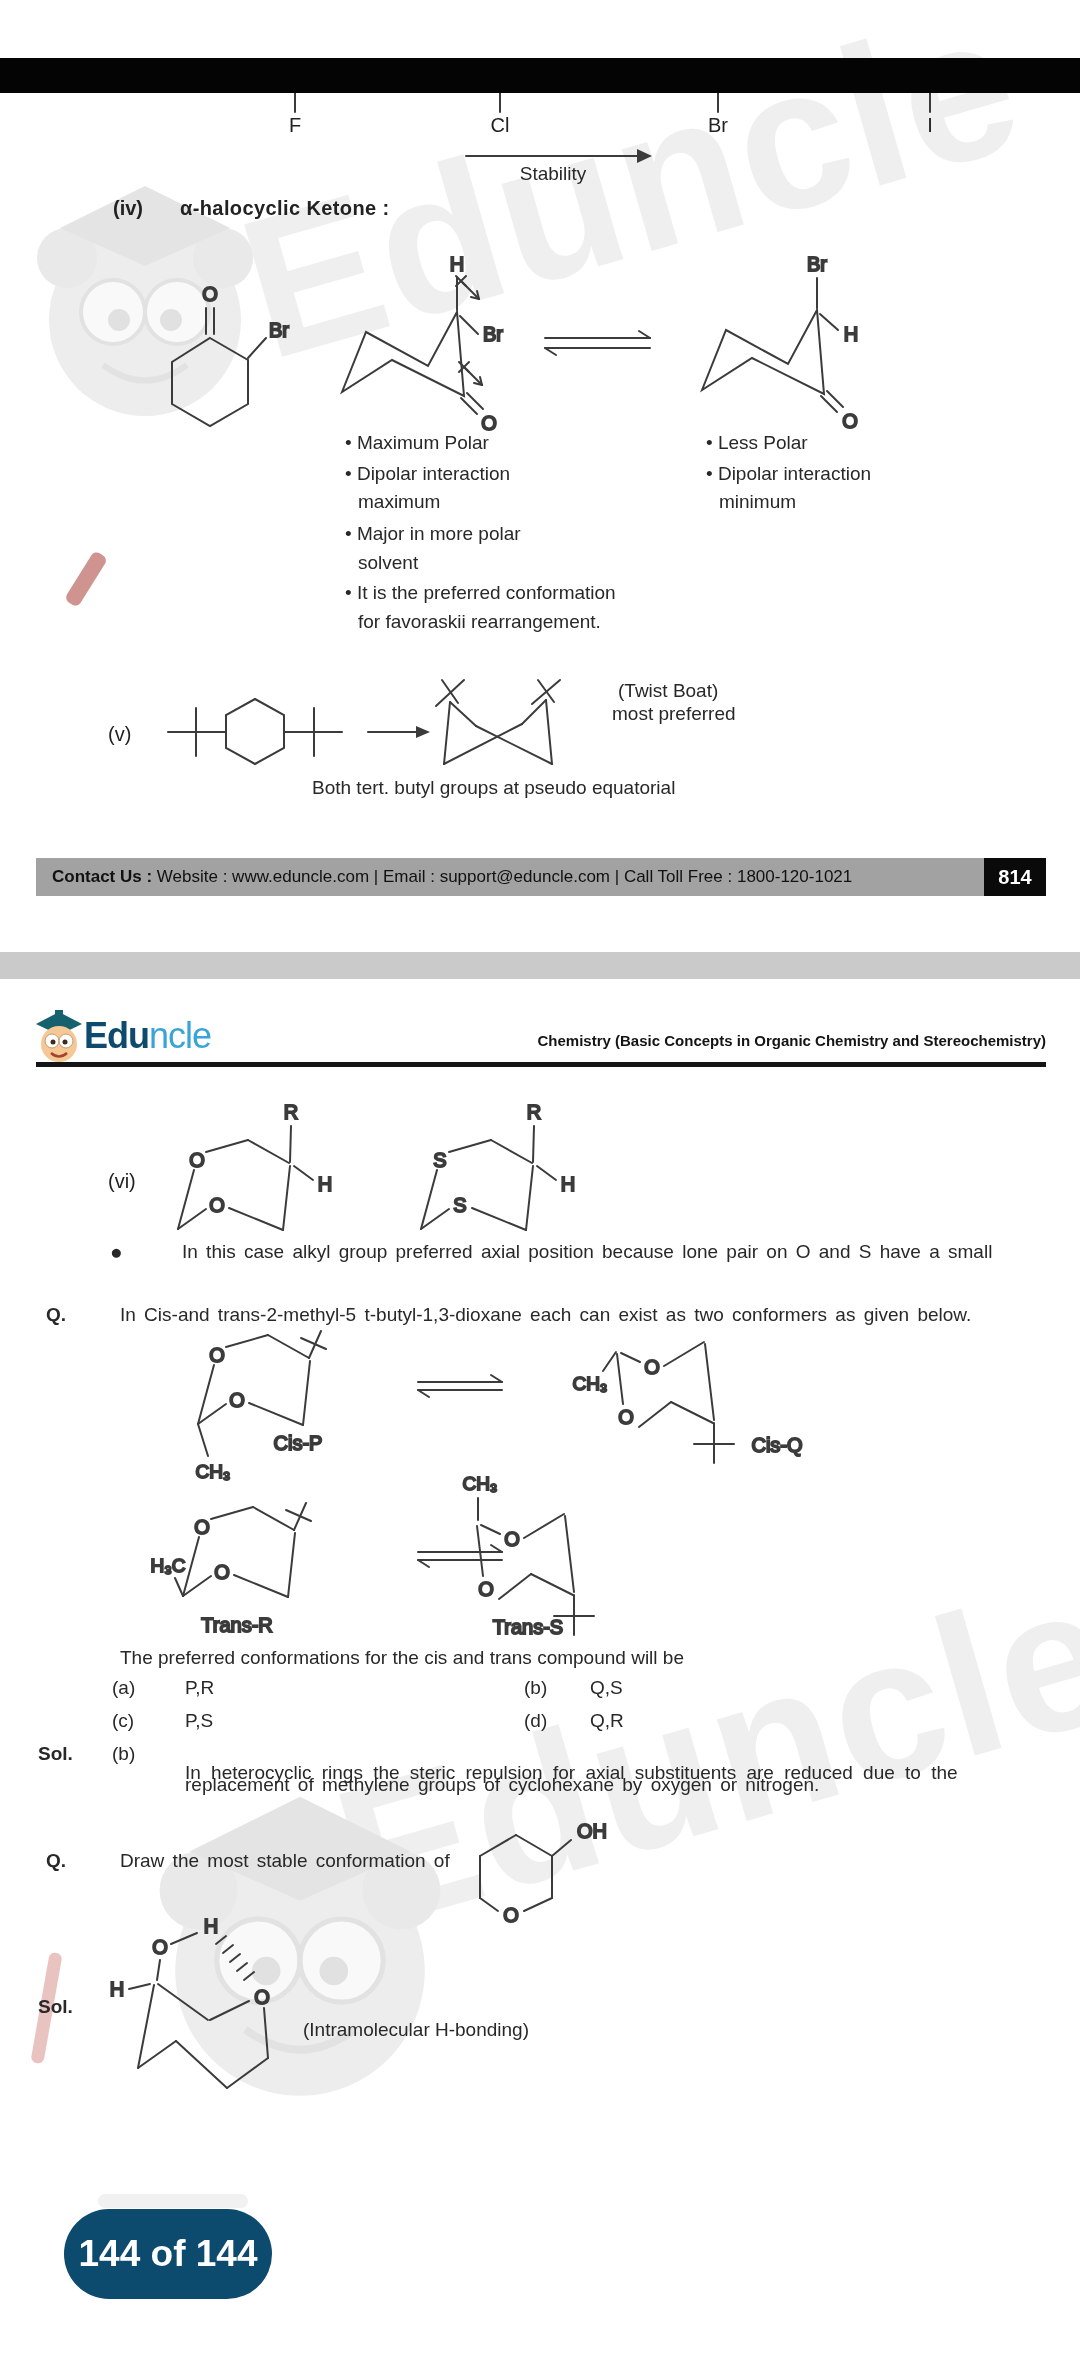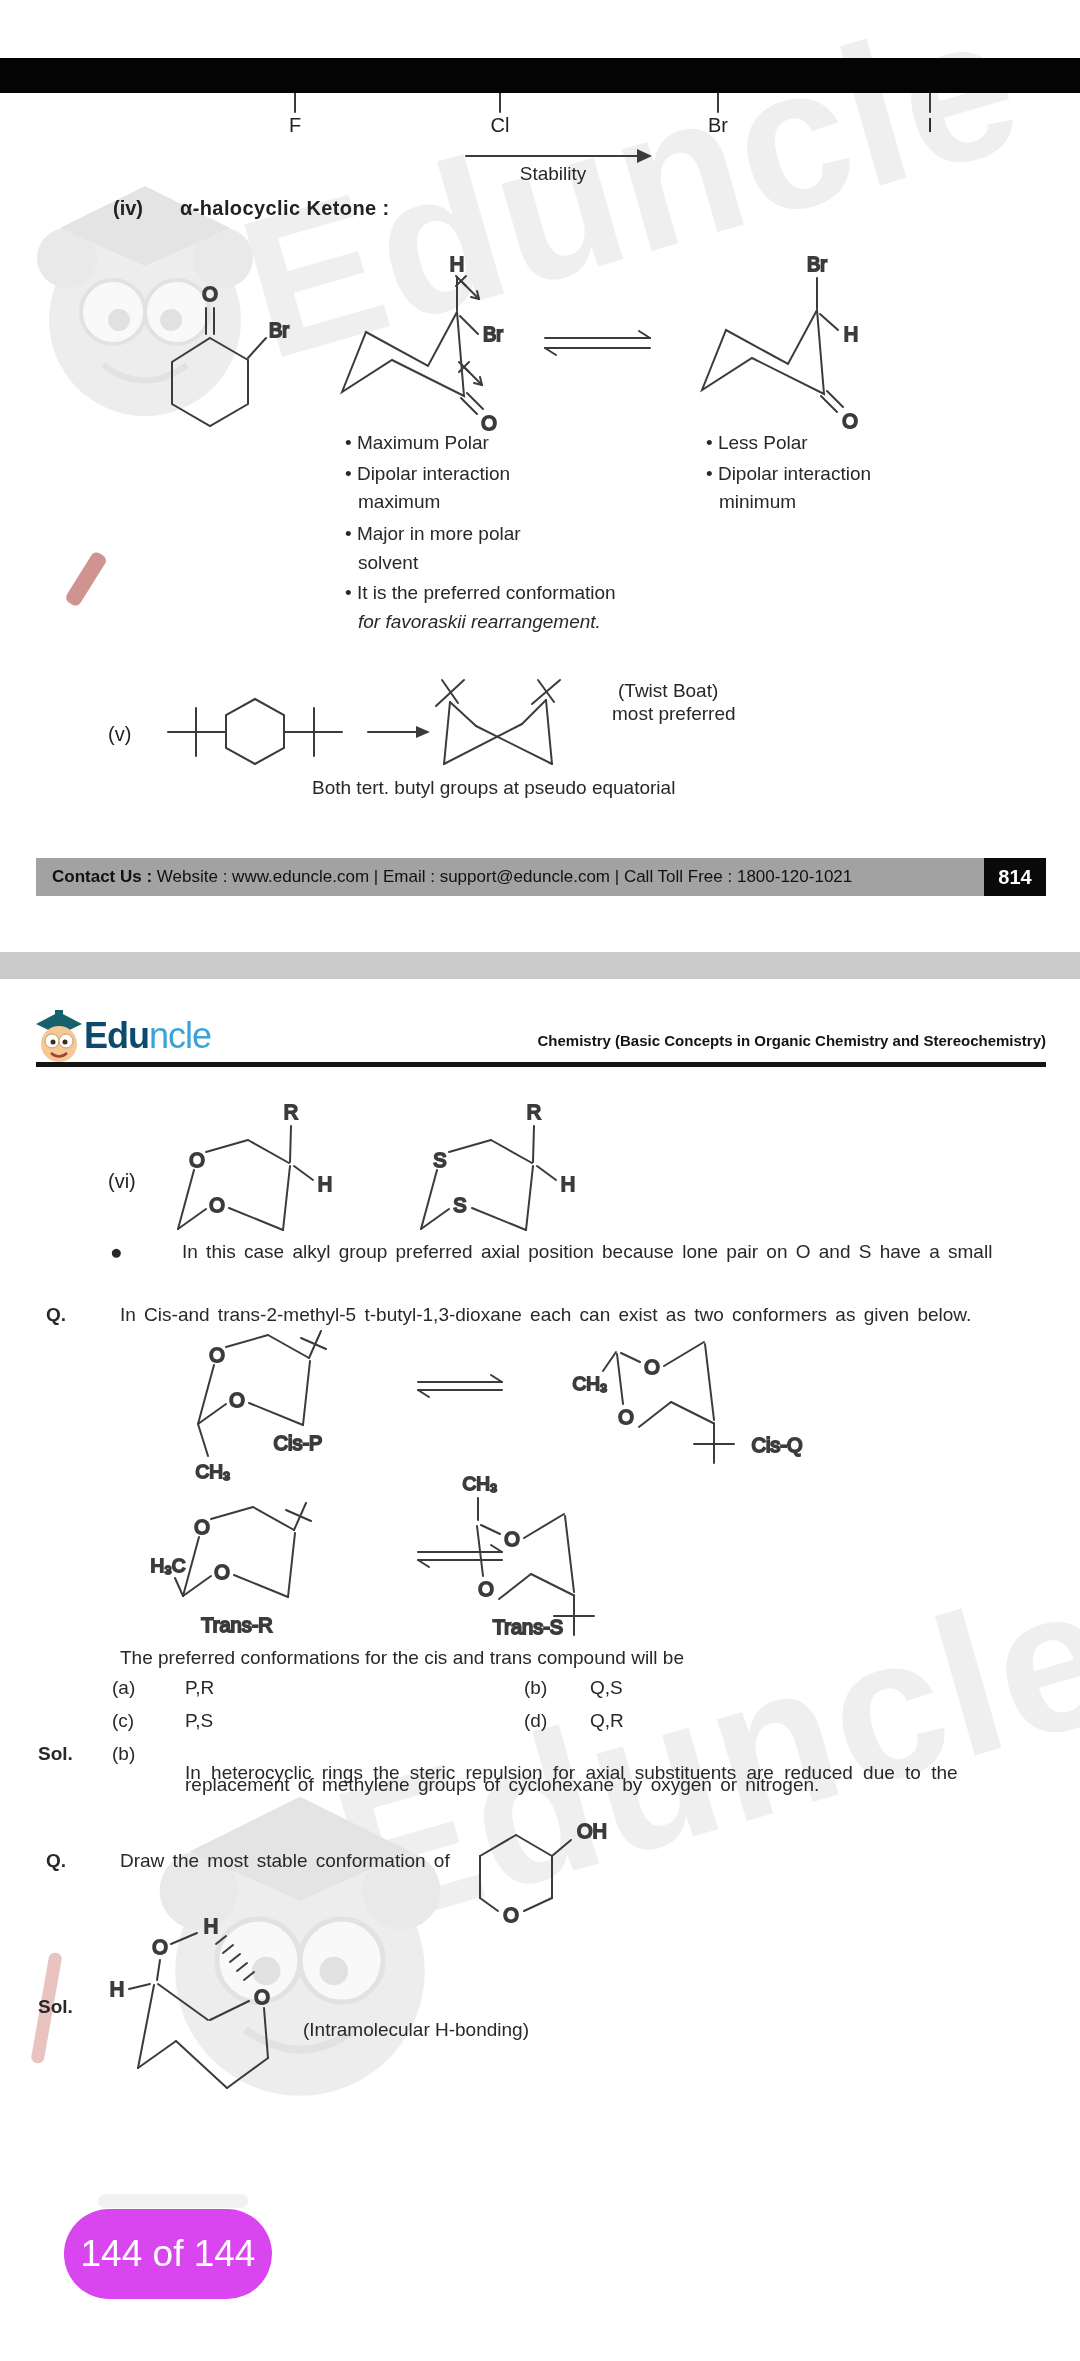--- a/index.html
+++ b/index.html
@@ -20,22 +20,22 @@
   .contact-text{position:absolute;left:16px;top:0;height:38px;line-height:38px;font-size:17px;color:#111;}
   .pagebox{position:absolute;right:0;top:0;width:62px;height:38px;background:#0a0a0a;color:#fff;
            font-weight:700;font-size:20px;text-align:center;line-height:38px;}
   .band{position:absolute;left:0;top:952px;width:1080px;height:27px;background:#cacaca;z-index:2;}
   .rule{position:absolute;left:36px;top:1062px;width:1010px;height:5px;background:#151515;z-index:2;}
   .brand{position:absolute;left:84px;top:1016px;font-size:36px;line-height:40px;z-index:2;letter-spacing:-1px;}
   .brand .b1{font-weight:800;color:#0c4a6e;}
   .brand .b2{font-weight:500;color:#3aa4d8;}
   .htitle{position:absolute;left:400px;top:1032px;width:646px;text-align:right;font-weight:700;
           font-size:15px;color:#141414;z-index:2;}
-  .pill{position:absolute;left:64px;top:2209px;width:208px;height:90px;background:#d946ef;border-radius:46px;
-        color:#fff;font-size:37px;display:flex;align-items:center;justify-content:center;z-index:2;}
+  .pill{position:absolute;left:64px;top:2209px;width:208px;height:90px;background:#0c4a6e;border-radius:46px;
+        color:#fff;font-size:37px;display:flex;align-items:center;justify-content:center;z-index:2;font-weight:bold;}
   .pill-shadow{position:absolute;left:98px;top:2194px;width:150px;height:14px;background:#f1f1f1;border-radius:7px;z-index:1;}
   .content{z-index:2;}
   svg text{font-family:"Liberation Sans",sans-serif;fill:#333;}
   .deco-red1{position:absolute;left:78px;top:550px;width:16px;height:58px;background:#a83a34;opacity:.55;
              transform:rotate(32deg);border-radius:6px;z-index:0;}
   .deco-red2{position:absolute;left:40px;top:1952px;width:13px;height:112px;background:#cf7a74;opacity:.45;
              transform:rotate(10deg);border-radius:6px;z-index:0;}
 </style>
 </head>
 <body>
@@ -314,21 +314,21 @@
 
   <div class="abs t20 bold content" style="left:113px;top:197px;">(iv)</div>
   <div class="abs t20 bold content" style="left:180px;top:197px;letter-spacing:.4px;">α-halocyclic Ketone :</div>
 
   <div class="abs t19 content" style="left:345px;top:432px;">• Maximum Polar</div>
   <div class="abs t19 content" style="left:345px;top:463px;">• Dipolar interaction</div>
   <div class="abs t19 content" style="left:358px;top:491px;">maximum</div>
   <div class="abs t19 content" style="left:345px;top:523px;">• Major in more polar</div>
   <div class="abs t19 content" style="left:358px;top:552px;">solvent</div>
   <div class="abs t19 content" style="left:345px;top:582px;">• It is the preferred conformation</div>
-  <div class="abs t19 content" style="left:358px;top:611px;font-style:italic;">for favoraskii rearrangement.</div>
+  <div class="abs t19 content" style="left:358px;top:611px;">for favoraskii rearrangement.</div>
   <div class="abs t19 content" style="left:706px;top:432px;">• Less Polar</div>
   <div class="abs t19 content" style="left:706px;top:463px;">• Dipolar interaction</div>
   <div class="abs t19 content" style="left:719px;top:491px;">minimum</div>
 
   <div class="abs t20 content" style="left:108px;top:723px;">(v)</div>
   <div class="abs t19 content" style="left:618px;top:680px;">(Twist Boat)</div>
   <div class="abs t19 content" style="left:612px;top:703px;">most preferred</div>
   <div class="abs t19 content" style="left:312px;top:777px;">Both tert. butyl groups at pseudo equatorial</div>
 
   <div class="contactbar">

